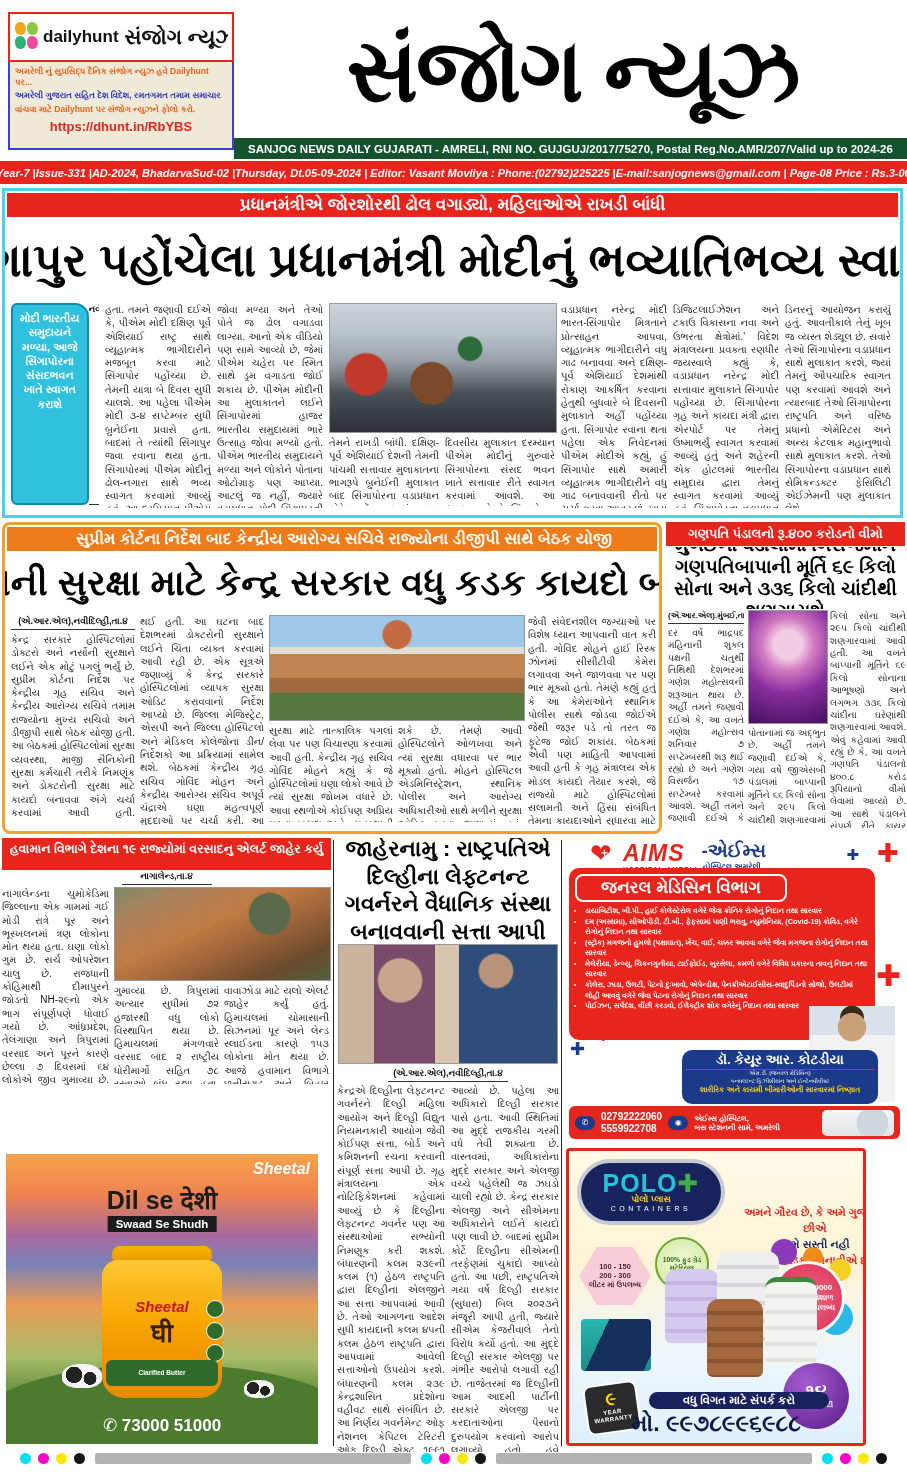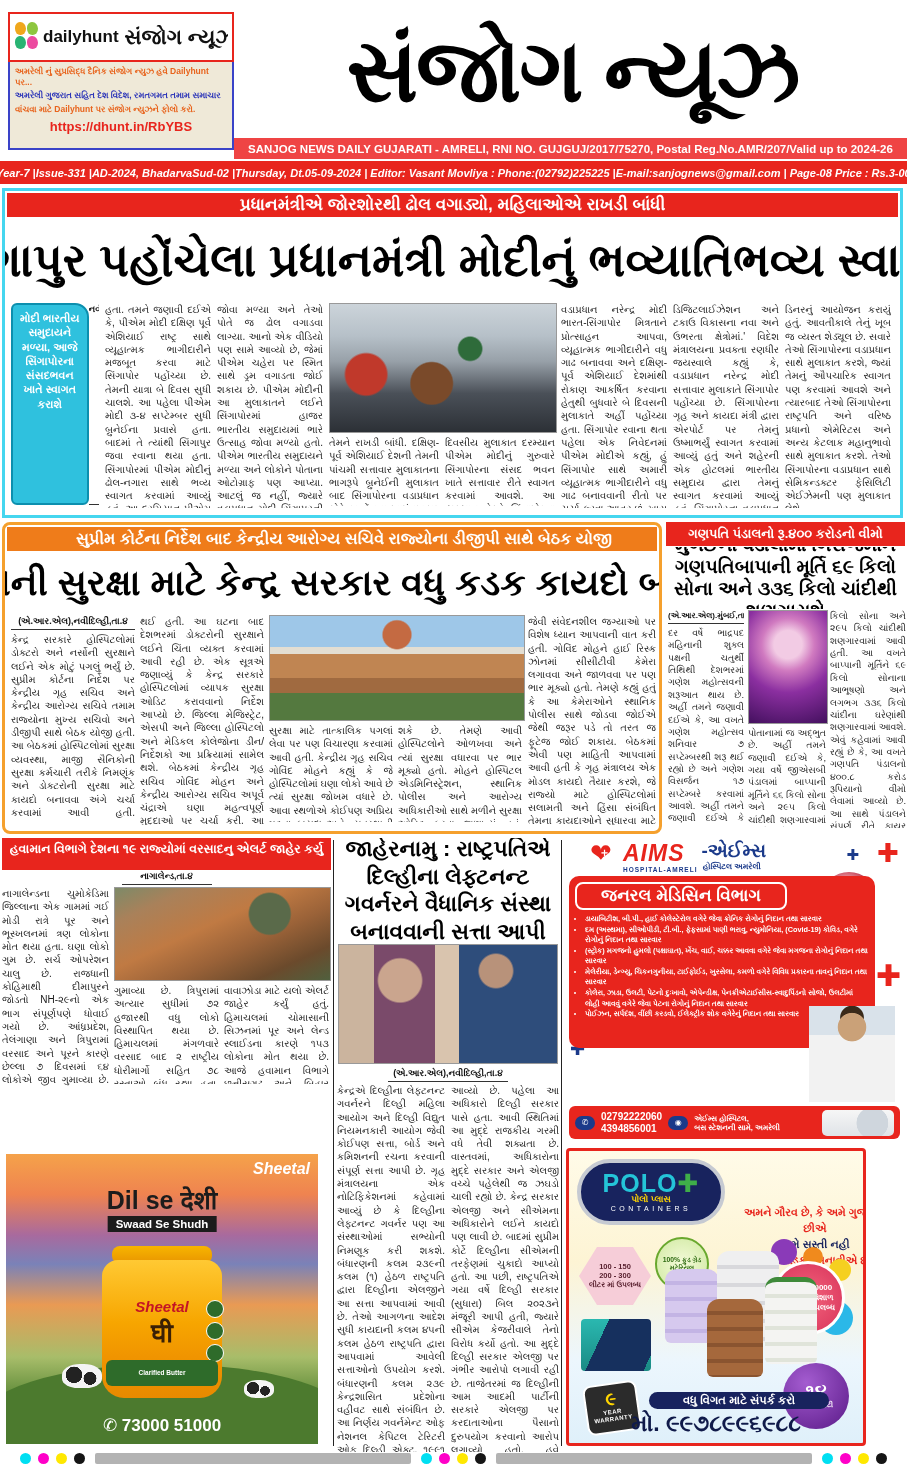--- a/index.html
+++ b/index.html
@@ -25,21 +25,21 @@
   .dh-brand{font-weight:bold;font-size:17px;color:#111;margin-right:6px;}
   .dh-paper{font-weight:900;font-size:21px;color:#111;white-space:nowrap;overflow:hidden;}
   .dh-body{height:88px;border:2px solid #3a43c8;border-top:none;background:#efe9d8;box-sizing:border-box;padding:4px 5px 8px;}
   .dh-body p{margin:0 0 3px;font-size:8.5px;font-weight:bold;line-height:1.25;}
   .dh-l1{color:#e8641d;}
   .dh-l2{color:#2b34b8;}
   .dh-l3{color:#e8641d;}
   .dh-link{color:#e8251d;font-size:13px !important;text-align:center;margin-top:4px !important;}
   .masthead{left:240px;top:8px;width:665px;height:128px;display:flex;align-items:center;justify-content:center;
             font-weight:900;font-size:88px;letter-spacing:-2px;color:#000;white-space:nowrap;overflow:hidden;}
-  .rni-bar{left:234px;top:138px;width:673px;height:21px;background:#ef4444;color:#fff;font-weight:bold;font-size:11.5px;
+  .rni-bar{left:234px;top:138px;width:673px;height:21px;background:#14532d;color:#fff;font-weight:bold;font-size:11.5px;
            display:flex;align-items:center;justify-content:center;white-space:nowrap;overflow:hidden;}
   .info-bar{left:0;top:161px;width:907px;height:23px;background:#e8251d;color:#fff;font-weight:bold;font-style:italic;font-size:11px;
             display:flex;align-items:center;justify-content:center;white-space:nowrap;overflow:hidden;}
 
   
   .lead-box{left:2px;top:188px;width:901px;height:330px;border:3px solid #45d6ef;box-sizing:border-box;background:#fff;}
   .lead-kicker{margin:2px;height:24px;background:#e8251d;font-size:17px;line-height:24px;}
   .lead-headline{margin:0;height:82px;display:flex;align-items:center;justify-content:center;
                  font-weight:900;font-size:46px;color:#000;white-space:nowrap;overflow:hidden;}
   .lead-body{display:flex;gap:6px;padding:2px 6px 6px;height:205px;}
@@ -115,21 +115,21 @@
   .aims-box{left:564px;top:838px;width:341px;height:303px;background:#fff;overflow:hidden;}
   .aims-cross{position:absolute;font-weight:bold;}
   .aims-head{position:absolute;left:26px;top:2px;display:flex;align-items:flex-start;}
   .aims-heart{position:relative;width:30px;height:26px;margin-right:3px;}
   .aims-heart b{position:absolute;left:0;top:0;font-size:26px;color:#e8251d;line-height:26px;}
   .aims-heart s{position:absolute;left:9px;top:5px;color:#fff;font-size:11px;text-decoration:none;font-weight:900;}
   .aims-word{font-style:italic;font-weight:900;font-size:23px;color:#e8251d;line-height:26px;letter-spacing:1px;}
   .aims-sub{font-size:6.5px;font-weight:bold;color:#1b3a8a;letter-spacing:1px;}
   .aims-gu{font-weight:900;font-size:19px;color:#1b3a8a;line-height:22px;margin-left:4px;}
   .aims-gu-sub{font-size:8px;color:#1b3a8a;font-weight:bold;text-align:center;}
-  .aims-panel{position:absolute;left:5px;top:38px;width:306px;height:172px;background:#e8251d;border-radius:10px;padding:4px 6px;box-sizing:border-box;}
+  .aims-panel{position:absolute;left:5px;top:30px;width:306px;height:172px;background:#e8251d;border-radius:10px;padding:4px 6px;box-sizing:border-box;}
   .aims-dept{width:200px;border:2px solid #fff;border-radius:8px;color:#fff;font-weight:900;font-size:17px;text-align:center;padding:2px 4px;margin:2px 0 4px;}
   .aims-panel ul{margin:0;padding-left:10px;color:#fff;font-size:7.3px;font-weight:bold;line-height:1.45;}
   .aims-intestine{position:absolute;right:28px;top:32px;width:52px;height:46px;border:2px solid #fff;border-radius:50%;
       background:radial-gradient(circle at 45% 45%, #f2a0a8 0 35%, #c2475a 60%, #8e2437 100%);}
   .aims-doc-photo{position:absolute;right:10px;top:168px;width:86px;height:96px;border:none;background:
       radial-gradient(circle at 50% 22%, #caa178 0 16%, rgba(0,0,0,0) 17%),
       radial-gradient(circle at 50% 12%, #3a2a1a 0 12%, rgba(0,0,0,0) 13%),
       linear-gradient(180deg,#d9e2ea 0 30%,#f2f2f2 30% 100%);}
   .aims-ribbon{position:absolute;left:118px;top:212px;width:196px;height:54px;background:#1b3a8a;border-radius:10px;
       color:#fff;text-align:center;padding:2px 4px;box-sizing:border-box;}
@@ -350,25 +350,31 @@
       <ul>
         <li>ડાયાબિટીશ, બી.પી., હાઈ કોલેસ્ટેરોલ વગેરે જેવા ક્રોનિક રોગોનું નિદાન તથા સારવાર</li>
         <li>દમ (અસ્થમા), સીઓપીડી, ટી.બી., ફેફસામાં પાણી ભરાવુ, ન્યુમોનિયા, (Covid-19) કોવિડ, વગેરે રોગોનું નિદાન તથા સારવાર</li>
         <li>(સ્ટ્રોક) મગજનો હુમલો (પક્ષાઘાત), ખેંચ, વાઈ, ચક્કર આવવા વગેરે જેવા મગજના રોગોનું નિદાન તથા સારવાર</li>
         <li>મેલેરીયા, ડેન્ગ્યુ, ચિકનગુનીયા, ટાઈફોઈડ, ખુરસેલા, કમળો વગેરે વિવિધ પ્રકારના તાવનું નિદાન તથા સારવાર</li>
         <li>કોલેરા, ઝાડા, ઉલટી, પેટનો દુઃખાવો, એપેન્ડીક્ષ, પેનક્રીએટાઈસીસ-સ્વાદુપિંડનો સોજો, ઉલટીમાં લોહી આવવું વગેરે જેવા પેટના રોગોનું નિદાન તથા સારવાર</li>
         <li>પોઈઝન, સર્પદંશ, વીંછી કરડવો, ઈલેક્ટ્રીક શોક વગેરેનું નિદાન તથા સારવાર</li>
       </ul>
     </div>
     <div class="photo aims-doc-photo"></div>
+    <div class="aims-ribbon">
+      <div class="aims-doc-name">ડૉ. કેયૂર આર. કોટડીયા</div>
+      <div class="aims-cred">એમ.ડી. (જનરલ મેડિસિન)</div>
+      <div class="aims-cred">કન્સલ્ટન્ટ ફિઝીશીયન અને ઈન્ટેન્સીવીસ્ટ</div>
+      <div class="aims-spec">શારીરિક અને કાયમી બીમારીઓની સારવારમાં નિષ્ણાત</div>
+    </div>
     <div class="aims-bottom">
       <span class="aims-ic">✆</span>
       <span class="aims-phones">
         <div>02792222060</div>
-        <div>4394856001</div>
+        <div>5559922708</div>
       </span>
       <span class="aims-ic">◉</span>
       <span class="aims-addr">
         <div>એઈમ્સ હોસ્પિટલ,</div>
         <div>બસ સ્ટેશનની સામે, અમરેલી</div>
       </span>
       <span class="aims-bp"></span>
     </div>
   </section>
 

